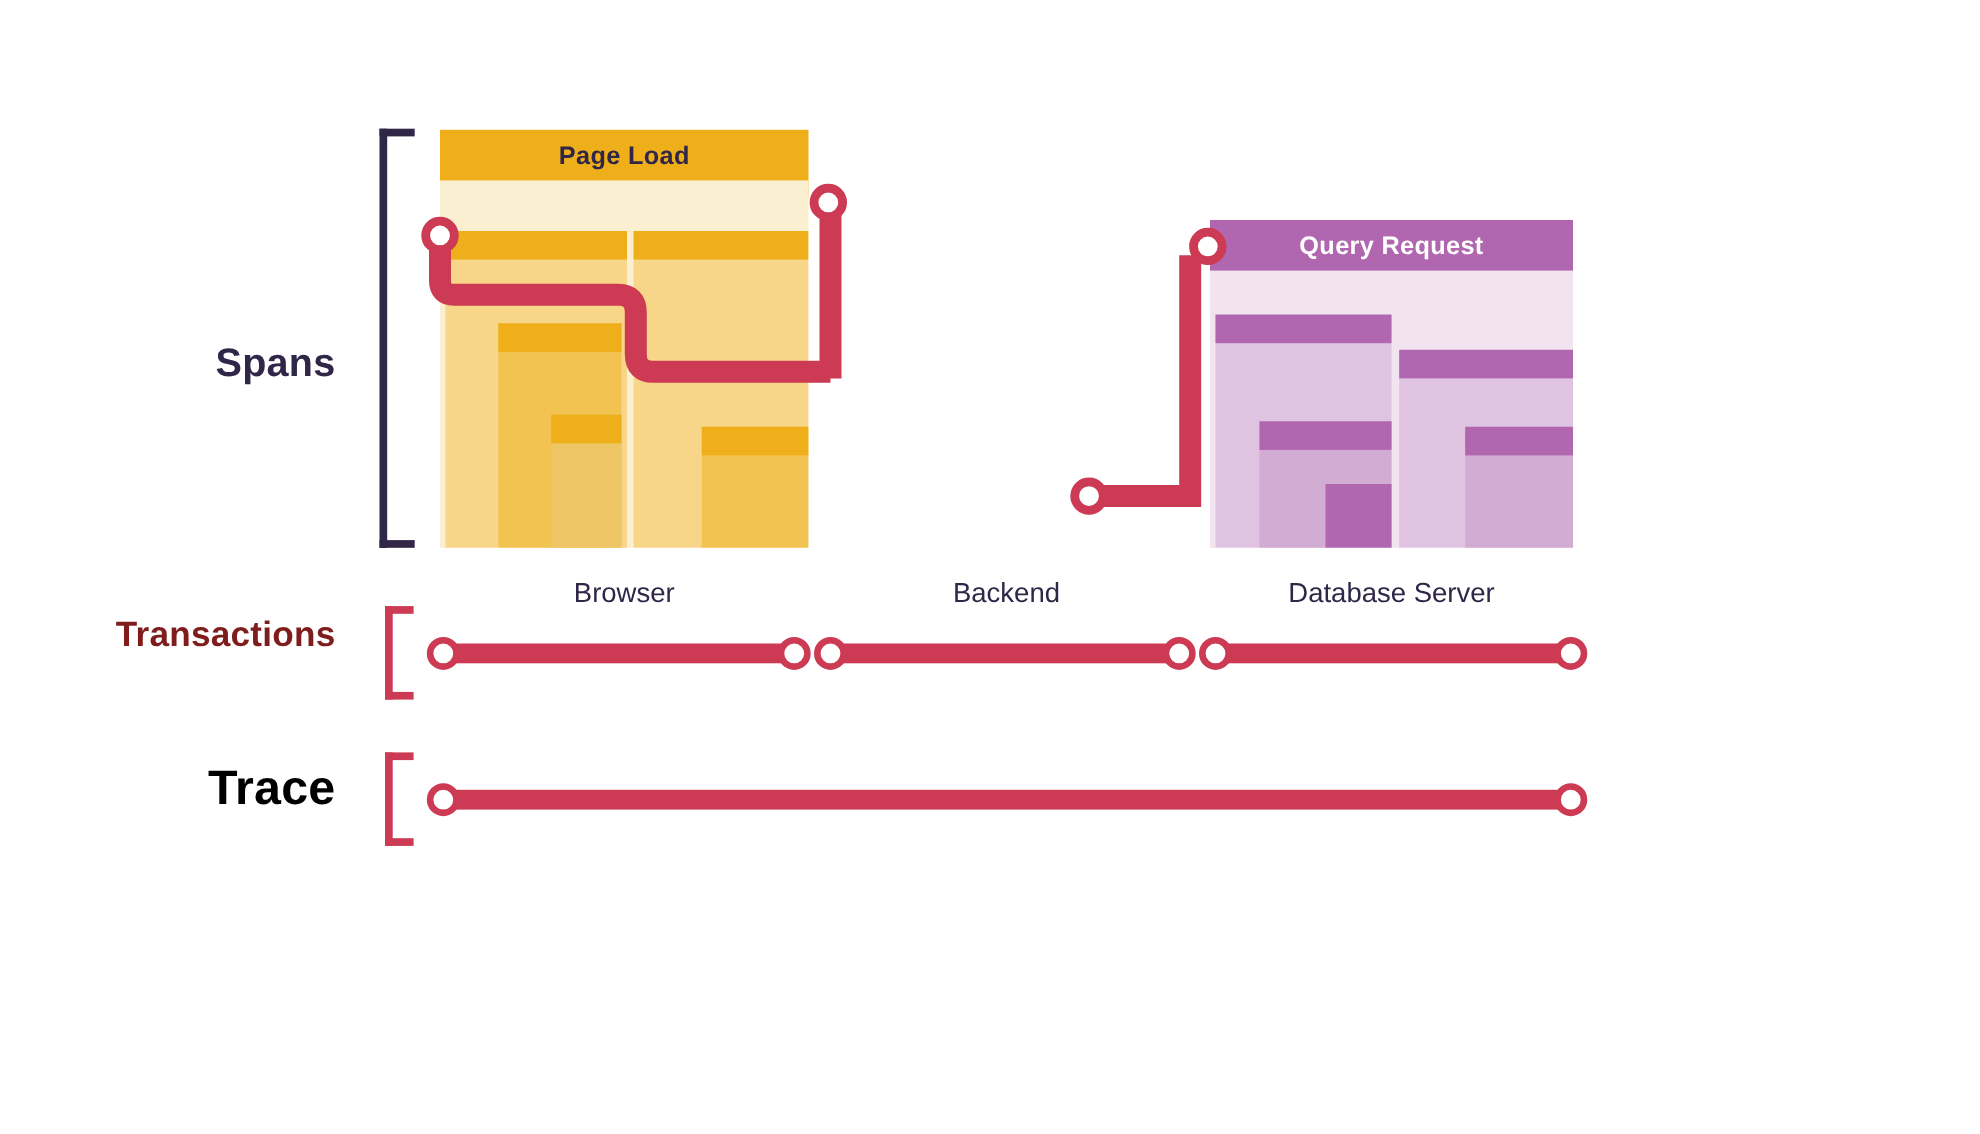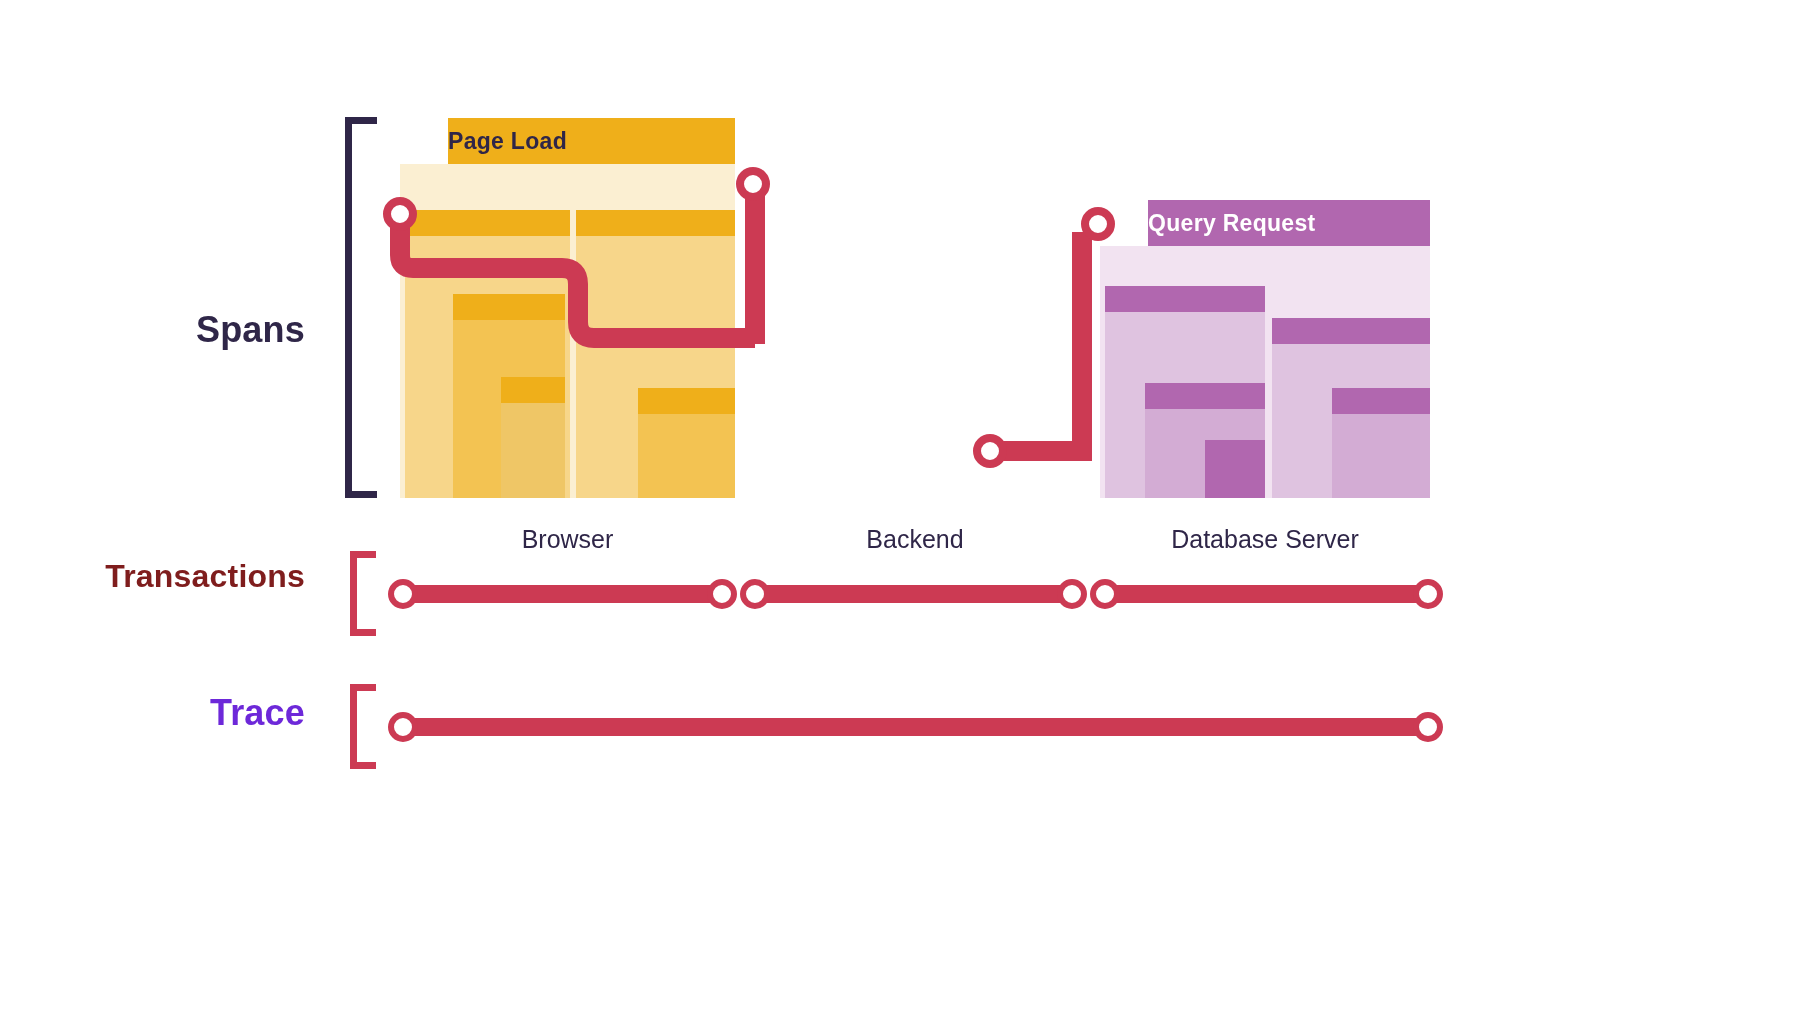--- a/index.html
+++ b/index.html
@@ -23,21 +23,21 @@
   #label-spans{
     right:1495px; top:309px;
     font-size:36px; color:#2F2648;
   }
   #label-transactions{
     right:1495px; top:558px;
     font-size:32px; color:#7f1d1d;
   }
   #label-trace{
     right:1495px; top:692px;
-    font-size:36px; color:#6d28d9;
+    font-size:44px; color:#000000;
   }
 
   
   .bracket{position:absolute;box-sizing:border-box;}
   #bracket-spans{
     left:345px; top:117px; width:32px; height:381px;
     border-left:7px solid #2F2648;
     border-top:7px solid #2F2648;
     border-bottom:7px solid #2F2648;
   }
@@ -52,23 +52,23 @@
     border-left:7px solid #CC3A53;
     border-top:7px solid #CC3A53;
     border-bottom:7px solid #CC3A53;
   }
 
   
   .service-col{position:absolute;}
   .service-header{
     position:absolute;left:0;top:0;right:0;
     height:62px;line-height:46px;
+    text-align:center;
     font-weight:bold;font-size:23px;
     letter-spacing:.3px;
-    margin-left:48px;
   }
   .service-body{position:absolute;left:0;right:0;overflow:hidden;}
 
   
   .c-browser .service-header{background:#EFAF1A;color:#2F2648;}
   .c-browser .service-body{background:#FBEFD2;}
   .c-browser .span-bar{background:#F9E0A8;}
   .c-browser .span-bar > .span-head{background:#EFAF1A;}
   .c-browser .span-bar.deep{background:#F7D68A;}
   .c-browser .span-bar.deeper{background:#F3C352;}

